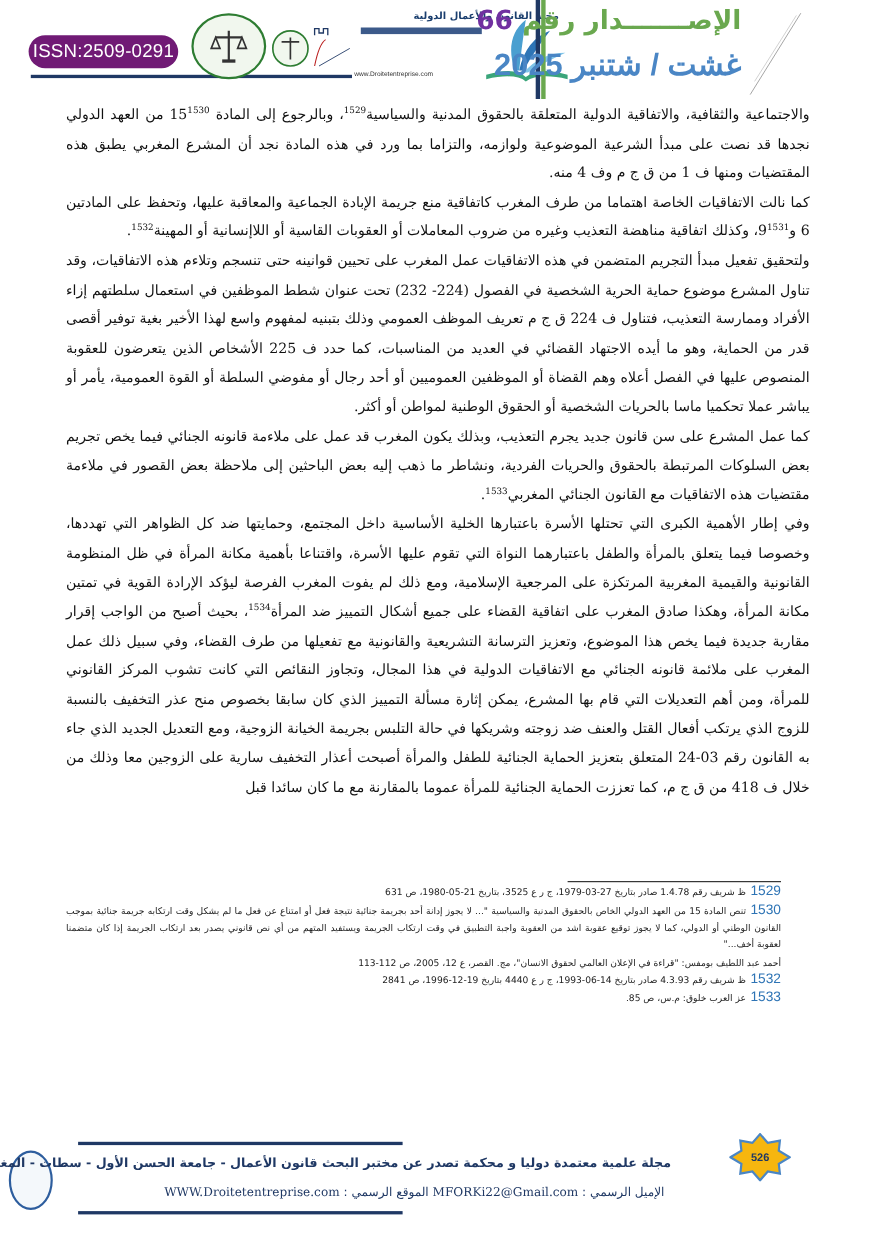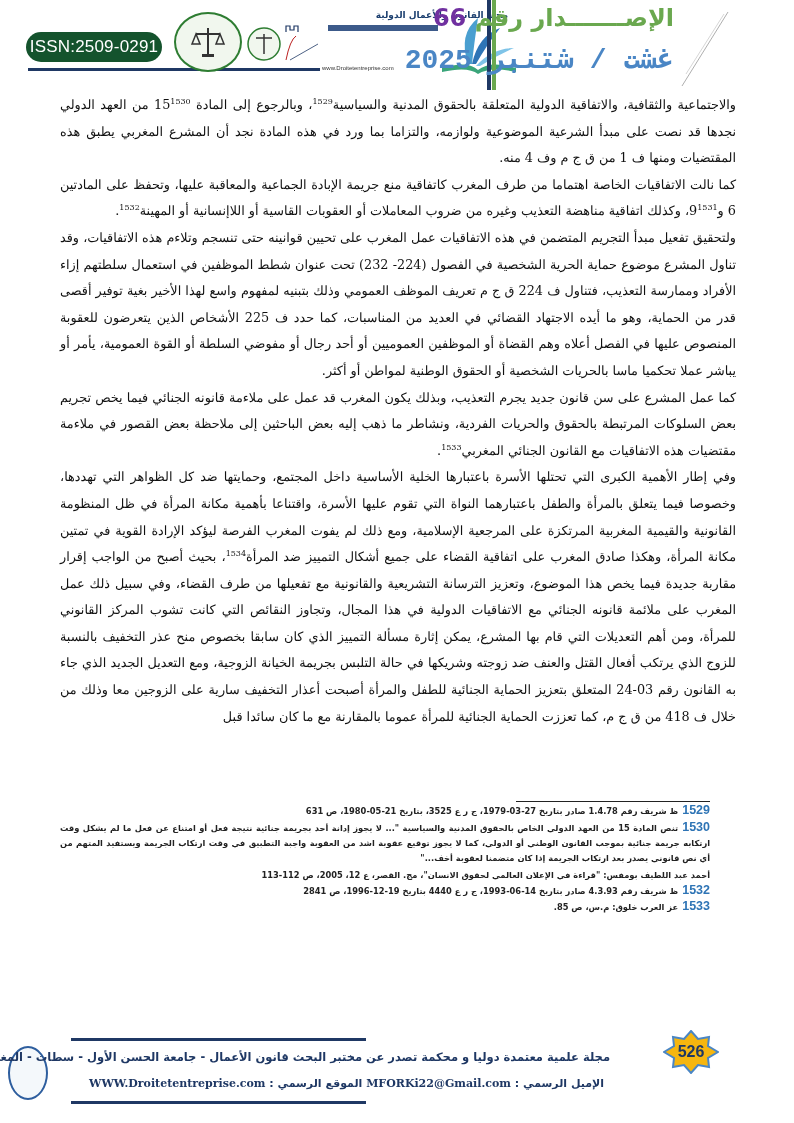--- a/index.html
+++ b/index.html
@@ -3,21 +3,21 @@
 <meta charset="utf-8">
 <style>
   * { box-sizing: border-box; margin: 0; padding: 0; }
   html, body { width: 794px; height: 1123px; background: #ffffff; overflow: hidden; }
   body { position: relative; font-family: "DejaVu Sans", sans-serif; color: #111; }
 
   
   .header { position: absolute; left: 0; top: 0; width: 794px; height: 90px; }
   .issn-pill {
     position: absolute; left: 26px; top: 32px; width: 136px; height: 30px;
-    background: #14532d; border-radius: 15px; color: #fff;
+    background: #701a75; border-radius: 15px; color: #fff;
     font-family: "Liberation Sans", sans-serif; font-size: 17px; font-weight: 400;
     display: flex; align-items: center; justify-content: center; letter-spacing: 0.2px;
   }
   .header-rule { position: absolute; left: 28px; top: 68px; width: 292px; height: 3px; background: #1f3864; }
   .lab-logo {
     position: absolute; left: 174px; top: 12px; width: 68px; height: 60px;
     border-radius: 50%; border: 2px solid #2e7d32; background: #f1f7ee;
     display: flex; align-items: center; justify-content: center;
   }
   .journal-logo { position: absolute; left: 246px; top: 8px; width: 73px; height: 58px; }
@@ -30,66 +30,66 @@
   .vbar { position: absolute; top: 0; height: 90px; width: 4px; }
   .vbar.b1 { left: 487px; background: #1f3864; }
   .vbar.b2 { left: 492px; background: #6aa84f; }
   .issue-line {
     position: absolute; right: 120px; top: 4px; direction: rtl; white-space: nowrap;
     font-size: 24px; font-weight: bold; color: #6aa84f; font-family: "DejaVu Sans", sans-serif;
   }
   .issue-line .num { color: #7030a0; }
   .date-line {
     position: absolute; right: 120px; top: 42px; direction: rtl; white-space: nowrap;
-    font-size: 28px; font-weight: bold; color: #4a86c5; font-family: Liberation Mono, monospace;
+    font-size: 28px; font-weight: bold; color: #4a86c5; font-family: Liberation Sans, sans-serif;
   }
   .diag-line { position: absolute; left: 620px; top: 10px; width: 110px; height: 78px; }
 
   
   .body-text {
     position: absolute; left: 60px; top: 92px; width: 676px;
     direction: rtl; text-align: justify; text-align-last: right;
     font-family: "DejaVu Serif", serif; font-size: 12.8px; line-height: 26.6px; color: #111;
   }
   .body-text p { margin: 0; }
   .body-text sup { font-size: 8px; vertical-align: super; line-height: 0; }
 
   
   .fn-rule { position: absolute; left: 516px; top: 801px; width: 194px; height: 1px; background: #222; }
   .footnotes {
     position: absolute; left: 60px; top: 803px; width: 650px; direction: rtl;
     font-family: "DejaVu Sans", sans-serif; font-size: 8.3px; color: #222;
   }
   .fn { position: relative; text-align: right; line-height: 15px; }
   .fn .fn-num { color: #2e74b5; font-size: 12.5px; font-family: "Liberation Sans", sans-serif; margin-left: 4px; }
-  .fn .line { display: block; font-weight: bold; }
+  .fn .line { display: block; }
   .fn .cont { display: block; text-align: justify; text-align-last: right; }
 
   
   .footer-rule { position: absolute; left: 104px; height: 3px; width: 263px; background: #1f3864; }
   .footer-rule.top { top: 1038px; left: 71px; width: 295px; }
   .footer-rule.bottom { top: 1101px; left: 71px; width: 295px; }
   .footer-line1 {
     position: absolute; right: 184px; top: 1050px; direction: rtl; white-space: nowrap;
     font-family: "DejaVu Sans", sans-serif; font-size: 11.5px; font-weight: bold; color: #1f3864;
   }
   .footer-line2 {
     position: absolute; right: 190px; top: 1077px; direction: rtl; white-space: nowrap;
-    font-family: "DejaVu Sans", sans-serif; font-size: 11px; font-weight: bold; color: #1f3864;
+    font-family: "DejaVu Sans", sans-serif; font-size: 11px; font-weight: normal; color: #1f3864;
   }
   .footer-line2 .ltr { direction: ltr; unicode-bidi: embed; font-family: "DejaVu Serif", serif; }
   .footer-seal {
     position: absolute; left: 8px; top: 1046px; width: 40px; height: 54px; border-radius: 50%;
     border: 2px solid #2e5e9e; background: #f4f8fb;
   }
   .page-star { position: absolute; left: 663px; top: 1030px; width: 56px; height: 44px; }
   .page-num {
     position: absolute; left: 663px; top: 1030px; width: 56px; height: 44px;
     display: flex; align-items: center; justify-content: center;
-    font-family: "Liberation Sans", sans-serif; font-weight: bold; font-size: 16px; color: #1f3864;
+    font-family: "Liberation Sans", sans-serif; font-weight: bold; font-size: 10px; color: #1f3864;
   }
 </style>
 </head>
 <body>
 
 <div class="header">
   <div class="issn-pill">ISSN:2509-0291</div>
   <div class="header-rule"></div>
 
   <div class="lab-logo">

